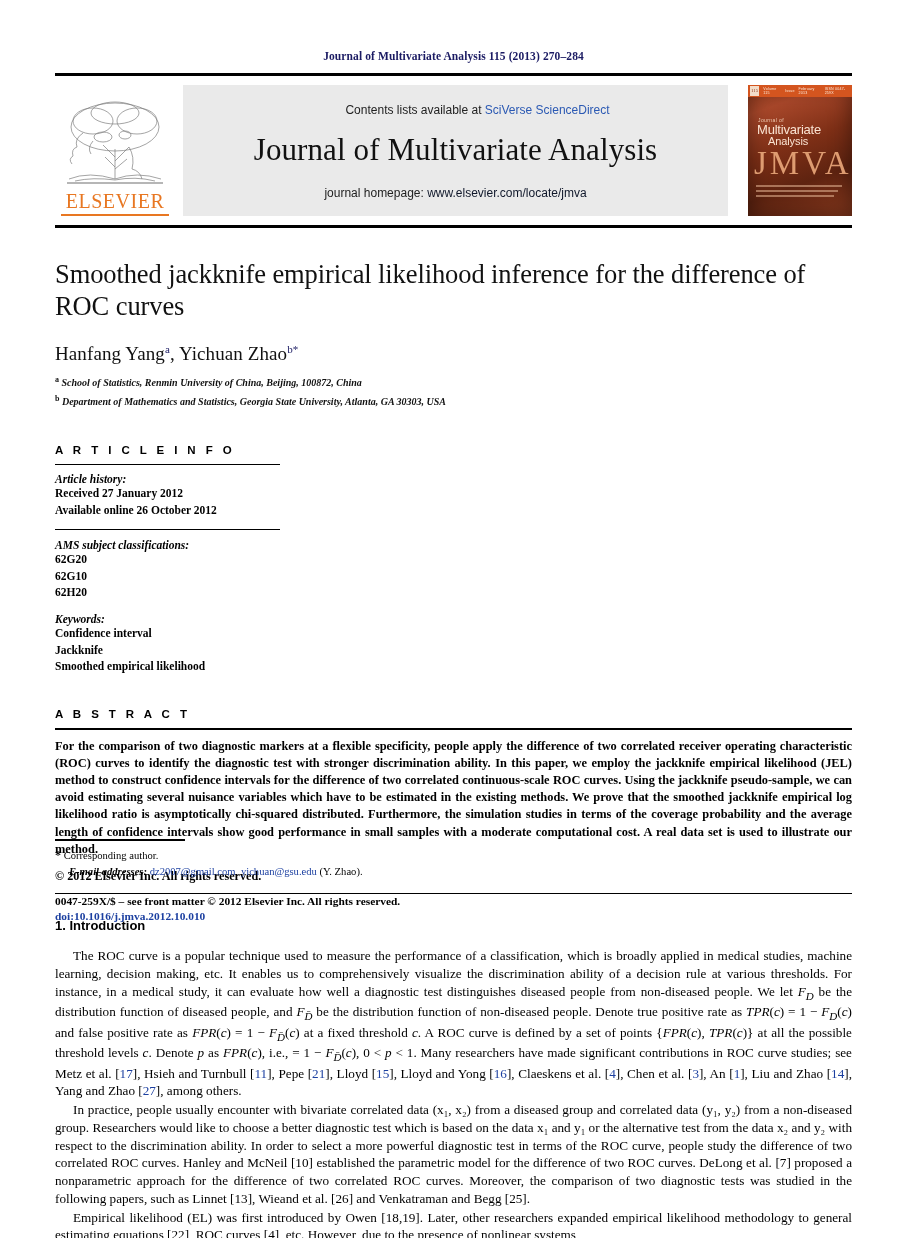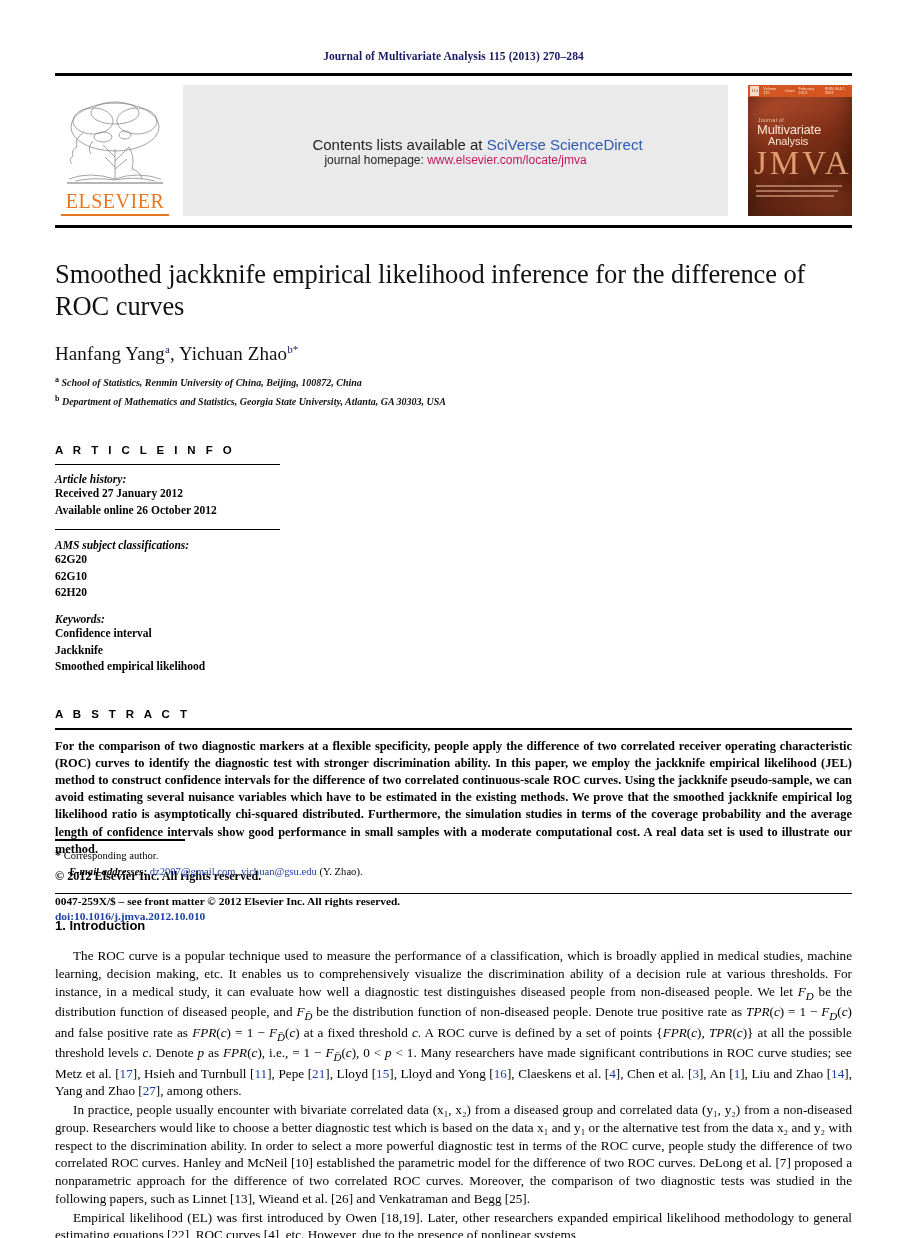--- a/index.html
+++ b/index.html
@@ -53,36 +53,36 @@
   .masthead-center{
     position:absolute;left:128px;top:0;
     width:545px;height:131px;
     background:#eaeaea;
     display:flex;flex-direction:column;
     align-items:center;justify-content:center;
     box-sizing:border-box;
   }
   .contents-line{
     font-family:"Liberation Sans",sans-serif;
-    font-size:15px;color:#222;
+    font-size:12px;color:#222;
     margin-top:2px;
     margin-left:44px;
   }
   .contents-line a{color:#2b59b3;text-decoration:none;}
   .journal-name{
     font-family:"Liberation Serif",serif;
     font-size:31px;color:#111;
     margin:15px 0 18px 0;
     letter-spacing:.1px;
   }
   .homepage-line{
     font-family:"Liberation Sans",sans-serif;
     font-size:12px;color:#222;
   }
-  .homepage-line a{color:#be185d;text-decoration:none;}
+  .homepage-line a{color:#0f172a;text-decoration:none;}
 
   .cover{
     position:absolute;right:0;top:0;
     width:104px;height:131px;
     background:linear-gradient(160deg,#8f3a1d 0%,#a8472a 18%,#7e2f16 45%,#5e2310 70%,#8b3a1e 100%);
     overflow:hidden;
     box-shadow:inset 0 0 22px rgba(0,0,0,.45);
   }
   .cover-topbar{
     height:12px;background:#d4551f;
@@ -259,20 +259,21 @@
         </svg>
       </span>
       <span class="elsevier-word">ELSEVIER</span>
       <span class="elsevier-rule"></span>
     </div>
 
     <div class="masthead-center">
       <div class="contents-line">
         <span>Contents lists available at </span><a href="#">SciVerse ScienceDirect</a>
       </div>
+      <div class="journal-name">Journal of Multivariate Analysis</div>
       <div class="homepage-line">
         <span>journal homepage: </span><a href="#">www.elsevier.com/locate/jmva</a>
       </div>
     </div>
 
     <div class="cover">
       <div class="cover-topbar">
         <span class="tb-box">115</span>
         <span class="tb-t">Volume 115</span>
         <span class="tb-t">Issue</span>

